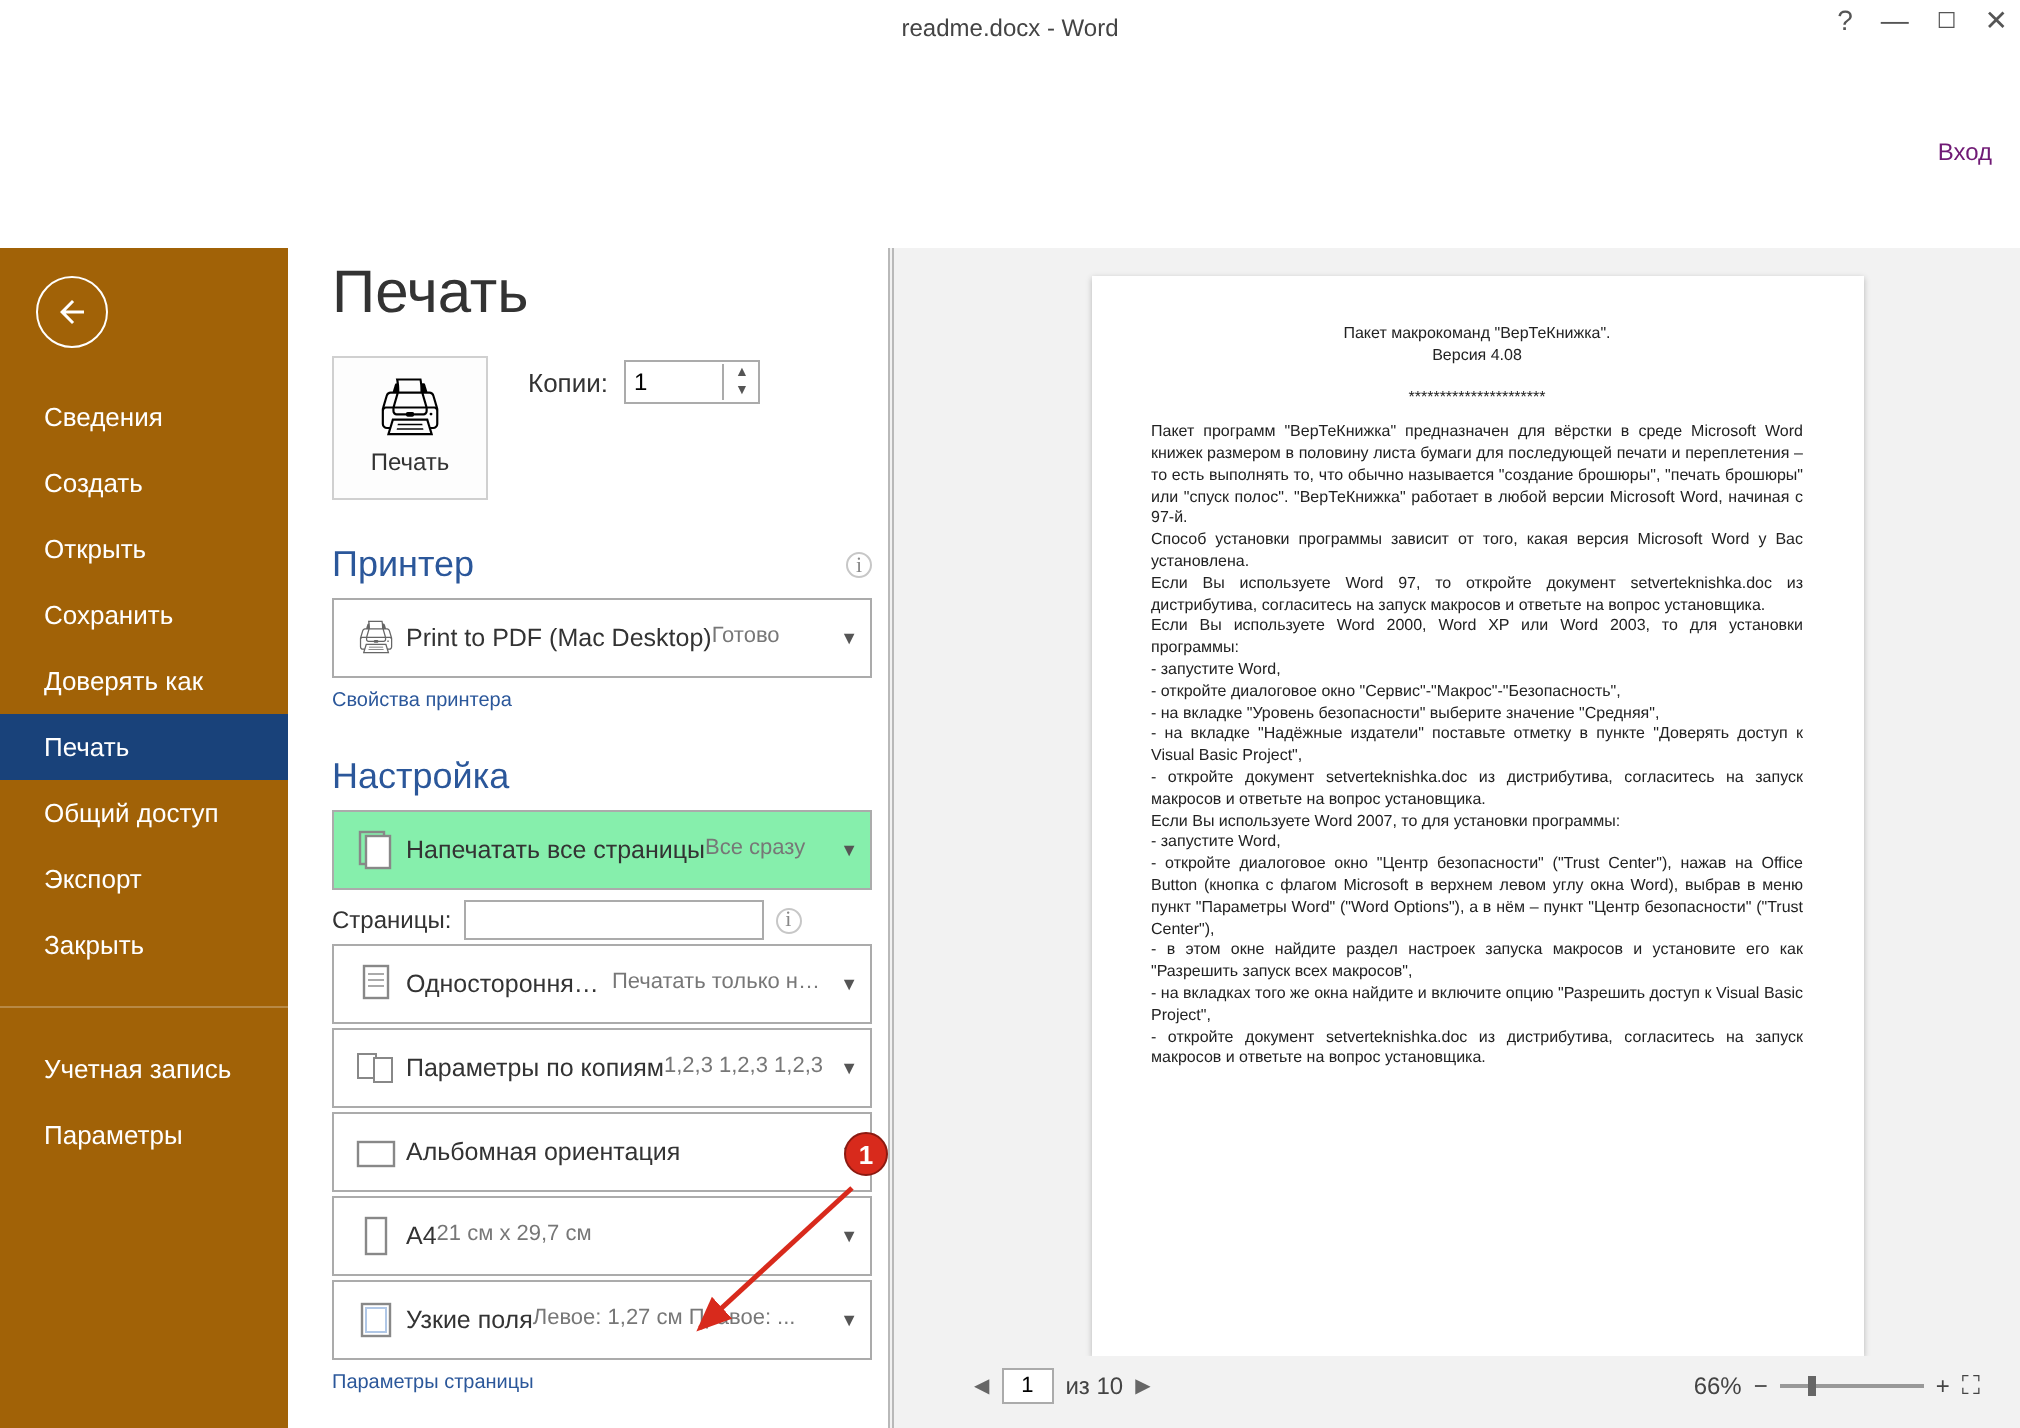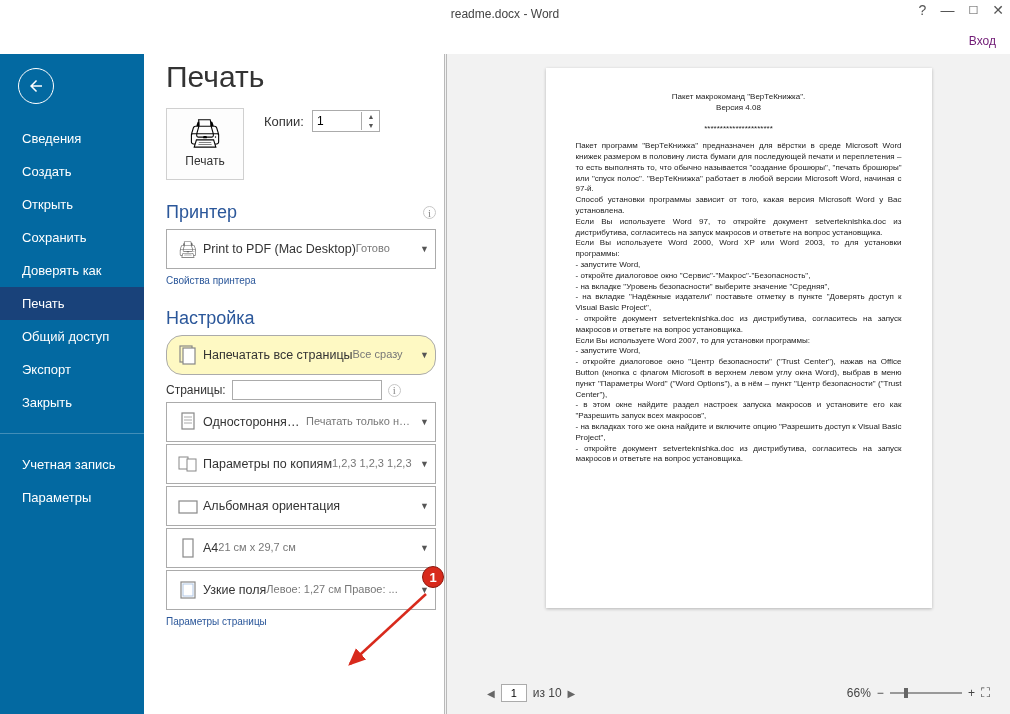--- a/index.html
+++ b/index.html
@@ -1,24 +1,24 @@
 <!DOCTYPE html>
 <html><head>
 <meta charset="utf-8">
 <style>
 * { margin: 0; padding: 0; box-sizing: border-box; font-family: "Segoe UI", Tahoma, sans-serif; }
 html, body { height: 100%; overflow: hidden; }
-.app { width: 1010px; height: 714px; background: #fff; position: relative; display: flex; flex-direction: column; }
+.app { width: 1010px; height: 714px; background: #fff; position: relative; display: flex; flex-direction: column; gap: 35px; }
 .titlebar { height: 28px; background: #fff; display: flex; align-items: center; position: relative; }
 .titlebar-title { position: absolute; left: 50%; transform: translateX(-50%); font-size: 12px; color: #444; }
 .titlebar-controls { position: absolute; right: 6px; top: 2px; display: flex; gap: 14px; align-items: center; color: #555; font-size: 14px; }
 .titlebar-controls span { cursor: pointer; }
 .second-row { height: 26px; display: flex; justify-content: flex-end; align-items: center; padding-right: 14px; font-size: 12px; color: #701a75; }
 .body { flex: 1; display: flex; min-height: 0; }
-.sidebar { width: 144px; background: #0369a1; color: #fff; padding-top: 8px; }
+.sidebar { width: 144px; background: #a16207; color: #fff; padding-top: 8px; }
 .back-btn { width: 36px; height: 36px; border: 1.5px solid #fff; border-radius: 50%; margin: 6px 0 18px 18px; display: flex; align-items: center; justify-content: center; cursor: pointer; }
 .back-btn svg { fill: #fff; }
 .nav-item { font-size: 13px; padding: 9px 8px 9px 22px; cursor: pointer; }
 .nav-item.active { background: #19427a; }
 .nav-sep { border-top: 1px solid rgba(255,255,255,0.25); margin: 14px 0; }
 .main { flex: 1; background: #fff; display: flex; min-height: 0; }
 .left-pane { width: 300px; padding: 6px 8px 8px 22px; overflow: hidden; }
 .page-title { font-size: 30px; font-weight: 300; color: #333; margin-bottom: 14px; }
 .print-row { display: flex; align-items: flex-start; gap: 20px; }
 .print-btn { display: flex; flex-direction: column; align-items: center; justify-content: center; width: 78px; height: 72px; border: 1px solid #d0d0d0; background: #fdfdfd; cursor: pointer; }
@@ -26,21 +26,21 @@
 .print-btn .pr-text { font-size: 12px; margin-top: 6px; color: #333; }
 .copies-row { display: flex; align-items: center; gap: 8px; font-size: 13px; color: #333; margin-top: 2px; }
 .spin { display: flex; align-items: center; border: 1px solid #ababab; height: 22px; width: 68px; }
 .spin input { border: none; width: 48px; height: 100%; padding: 0 4px; font-size: 12px; outline: none; }
 .spin-btns { display: flex; flex-direction: column; border-left: 1px solid #ababab; }
 .spin-btns span { font-size: 7px; line-height: 9px; width: 18px; text-align: center; cursor: pointer; color: #555; }
 .section-h { font-size: 18px; color: #2b579a; margin-top: 22px; margin-bottom: 6px; display: flex; justify-content: space-between; align-items: center; }
 .info-i { font-size: 11px; color: #888; border: 1px solid #c7c7c7; border-radius: 50%; width: 13px; height: 13px; display: inline-flex; align-items: center; justify-content: center; font-style: normal; font-family: Georgia, serif; }
 .opt-row, .opt-sub, .opt-inp { border: 1px solid #ababab; background: #fff; display: flex; align-items: center; height: 40px; padding: 0 6px; cursor: pointer; position: relative; }
 .opt-row + .opt-row, .opt-sub, .opt-inp { margin-top: 2px; }
-.opt-row.selected { background: #fef9c3; border-radius: 16px; }
+.opt-row.selected { background: #86efac; }
 .opt-icon { width: 30px; min-width: 30px; display: flex; align-items: center; justify-content: center; color: #666; }
 .opt-texts { flex: 1; min-width: 0; display: flex; flex-direction: row; overflow: hidden; }
 .opt-title { font-size: 12.5px; color: #333; white-space: nowrap; overflow: hidden; text-overflow: ellipsis; }
 .opt-sublabel { font-size: 11px; color: #777; white-space: nowrap; overflow: hidden; text-overflow: ellipsis; }
 .opt-chevron { font-size: 9px; color: #555; padding-left: 4px; }
 .link-right { font-size: 10px; color: #2b579a; margin-top: 6px; cursor: pointer; }
 .pages-row { display: flex; align-items: center; height: 24px; margin-top: 3px; font-size: 12px; color: #333; gap: 6px; }
 .pages-row input { border: 1px solid #ababab; height: 20px; width: 150px; padding: 0 4px; font-size: 12px; }
 .preview-pane { flex: 1; border-left: 3px double #b9b9b9; display: flex; flex-direction: column; background: #f2f2f2; padding: 8px 6px 6px 26px; min-height: 0; }
 .preview-scroll-wrap { flex: 1; display: flex; min-height: 0; }

